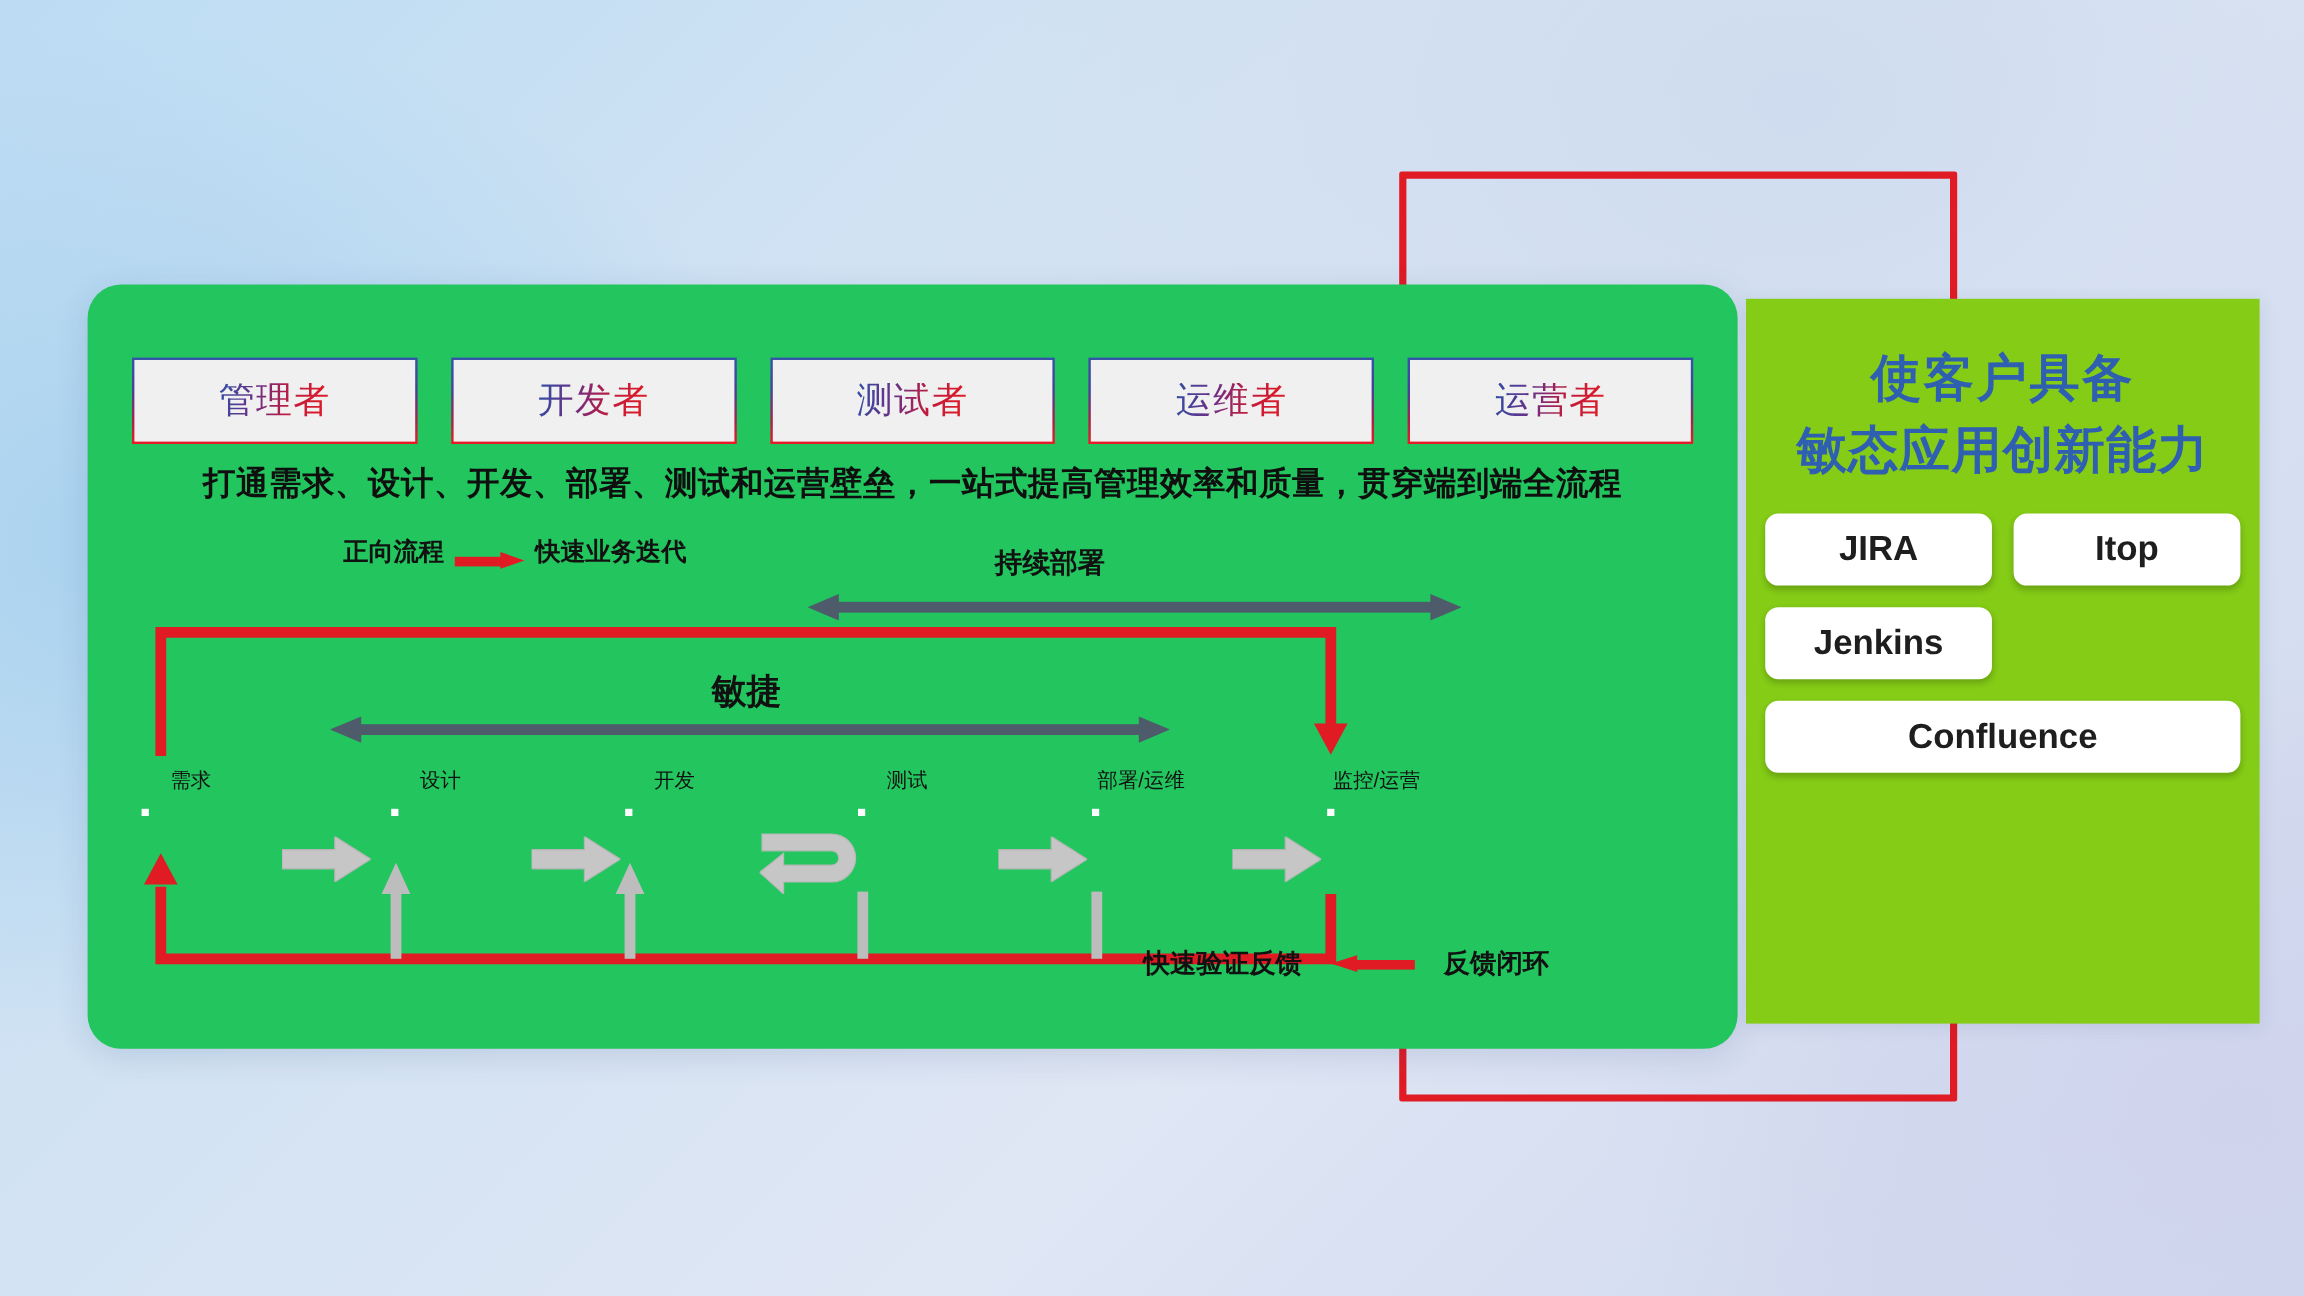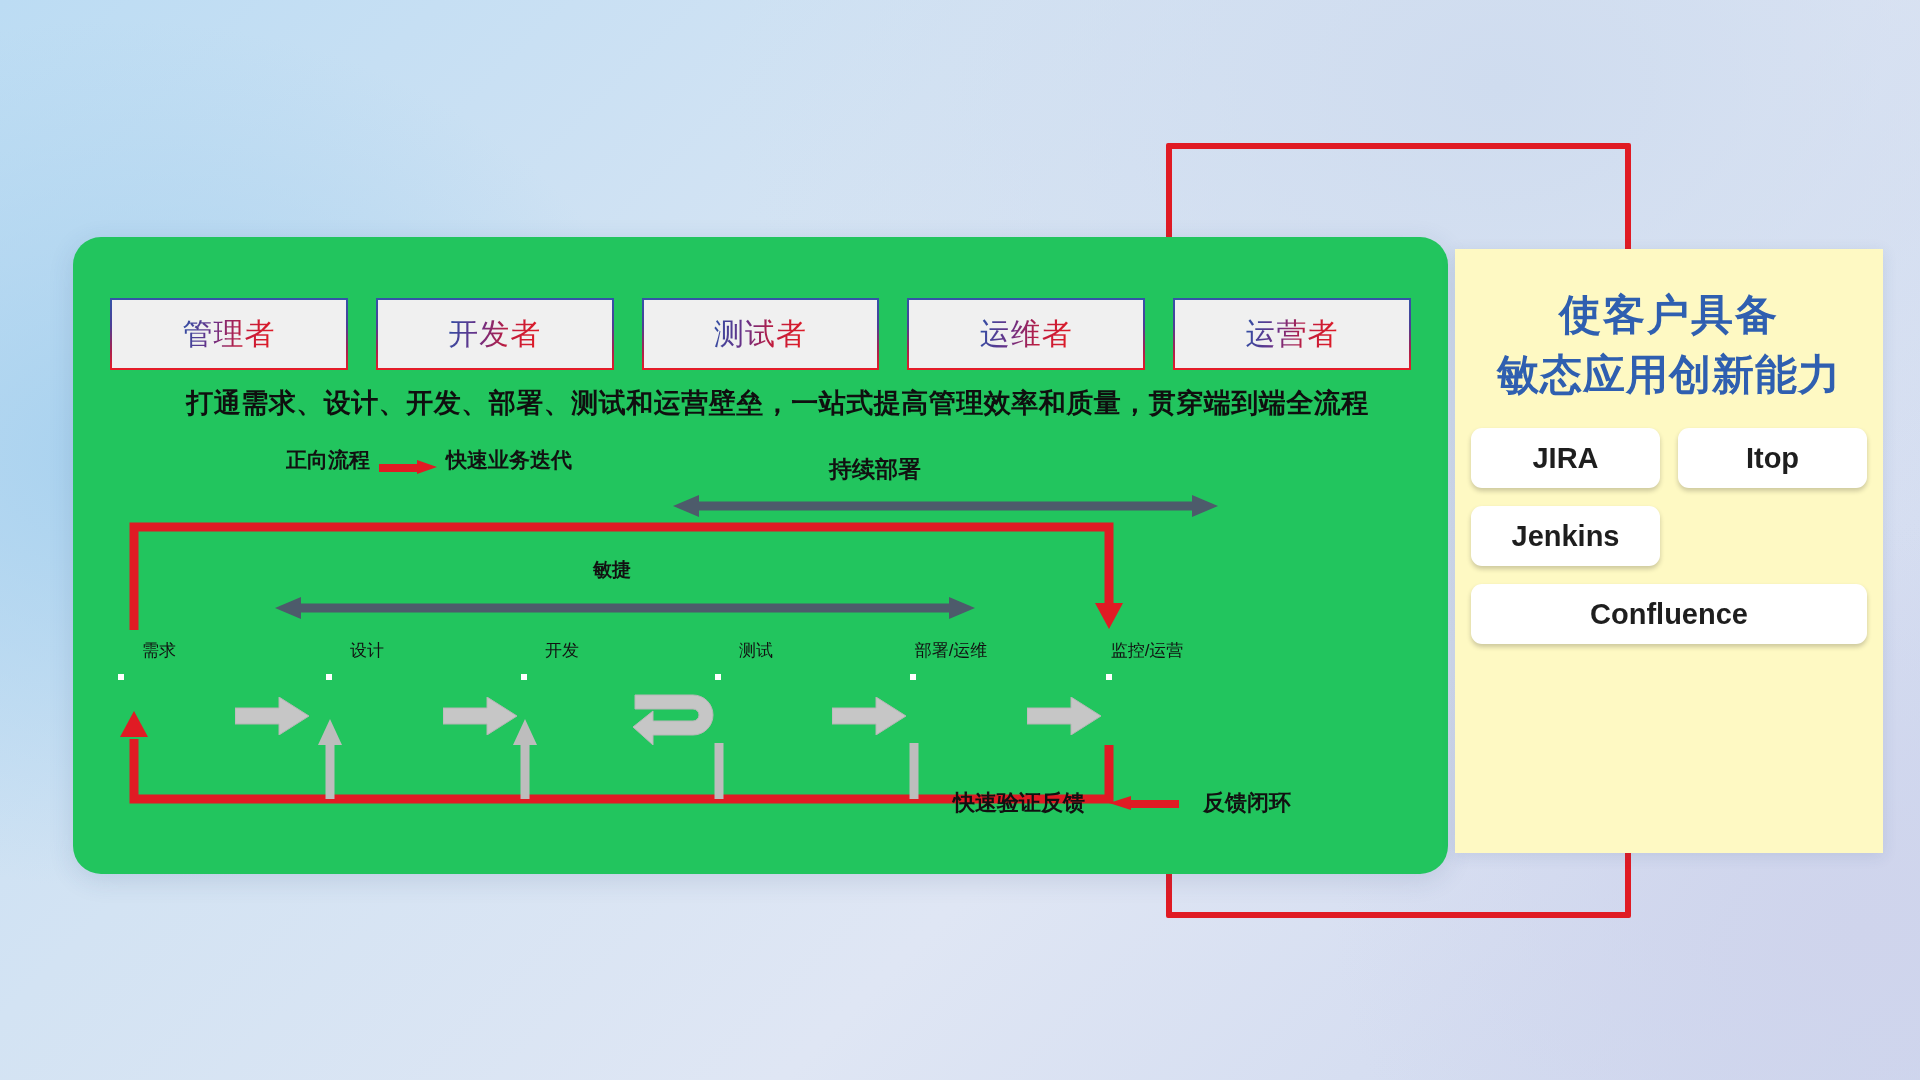--- a/index.html
+++ b/index.html
@@ -39,40 +39,40 @@
   }
   .role-label{
     font-size:30px;font-weight:400;line-height:1;letter-spacing:1px;
     background:linear-gradient(100deg,#2f4fa5 0%,#6b2f86 34%,#c11b3c 64%,#e31b23 100%);
     -webkit-background-clip:text;background-clip:text;color:transparent;
   }
 
   
   .headline{
     position:absolute;left:0;top:148px;width:100%;text-align:center;z-index:4;
-    font-size:27px;font-weight:bold;color:#0f0f0f;letter-spacing:.5px;white-space:nowrap;margin-left:17px;
+    font-size:27px;font-weight:bold;color:#0f0f0f;letter-spacing:.5px;white-space:nowrap;
   }
 
   
   .legend-fwd{position:absolute;left:213px;top:209px;display:flex;align-items:flex-end;gap:9px;z-index:5;}
   .legend-fwd .txt{font-size:21px;font-weight:bold;color:#111;white-space:nowrap;}
   .arrow-red-r{position:relative;width:58px;height:14px;}
   .arrow-red-r .shaft{position:absolute;left:0;top:4px;width:40px;height:8px;background:#e01b24;}
   .arrow-red-r .head{position:absolute;right:0;top:0;width:0;height:0;
     border-top:7px solid transparent;border-bottom:7px solid transparent;border-left:20px solid #e01b24;}
 
   
   .label-cd{position:absolute;left:756px;top:217px;font-size:23px;font-weight:bold;color:#111;z-index:5;}
   .arrow-cd{position:absolute;left:600px;top:258px;width:545px;height:22px;z-index:5;}
 
   
   .loop{position:absolute;left:0;top:0;width:1375px;height:637px;z-index:4;pointer-events:none;}
 
   
-  .label-agile{position:absolute;left:520px;top:320px;font-size:19px;font-weight:bold;color:#111;z-index:6;}
+  .label-agile{position:absolute;left:520px;top:320px;font-size:29px;font-weight:bold;color:#111;z-index:6;}
   .arrow-agile{position:absolute;left:202px;top:360px;width:700px;height:22px;z-index:6;}
 
   
   .proc{position:absolute;left:48px;top:396px;width:1290px;height:120px;z-index:6;}
   .node{position:absolute;top:44px;width:76px;height:76px;}
   .node .ball{
     width:76px;height:76px;border-radius:50%;
     background:radial-gradient(circle at 38% 30%,#ee1c28 0%,#de1622 55%,#cc0f1c 100%);
     box-shadow:0 4px 7px rgba(0,0,0,.34), 0 0 0 3px #ffffff;
   }
@@ -86,21 +86,21 @@
   .legend-fb{position:absolute;left:880px;top:551px;display:flex;align-items:center;gap:24px;z-index:6;}
   .legend-fb .txt{font-size:22px;font-weight:bold;color:#111;white-space:nowrap;}
   .arrow-red-l{position:relative;width:70px;height:14px;}
   .arrow-red-l .shaft{position:absolute;right:0;top:4px;width:50px;height:8px;background:#e01b24;}
   .arrow-red-l .head{position:absolute;left:0;top:0;width:0;height:0;
     border-top:7px solid transparent;border-bottom:7px solid transparent;border-right:22px solid #e01b24;}
 
   
   .panel{
     position:absolute;left:1455px;top:249px;width:428px;height:604px;
-    background:#fef9c3;z-index:4;box-shadow:0 3px 14px rgba(40,70,120,.12);
+    background:#84cc16;z-index:4;box-shadow:0 3px 14px rgba(40,70,120,.12);
   }
   .panel-h{
     margin-top:36px;text-align:center;color:#2f5fb0;font-weight:bold;line-height:1.42;
   }
   .panel-h .l1{font-size:42px;display:block;letter-spacing:2px;}
   .panel-h .l2{font-size:42px;display:block;letter-spacing:1px;}
   .tools{margin:24px 16px 16px 16px;display:flex;flex-wrap:wrap;gap:18px 18px;}
   .tool{
     background:#ffffff;border-radius:11px;height:60px;
     display:flex;align-items:center;justify-content:center;

